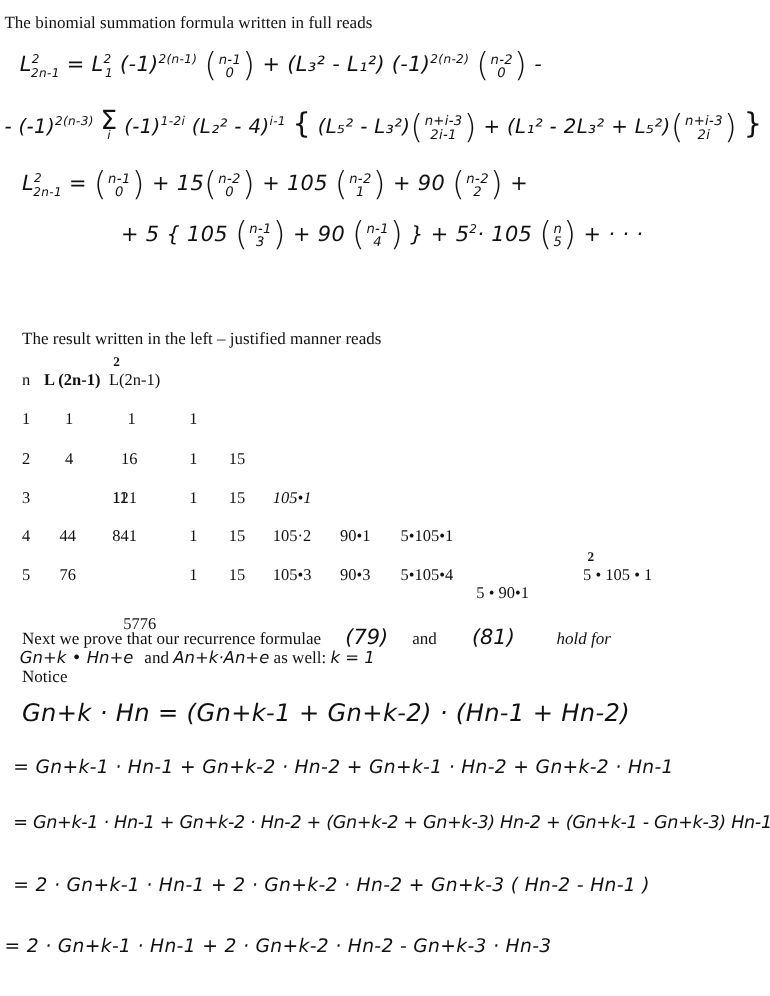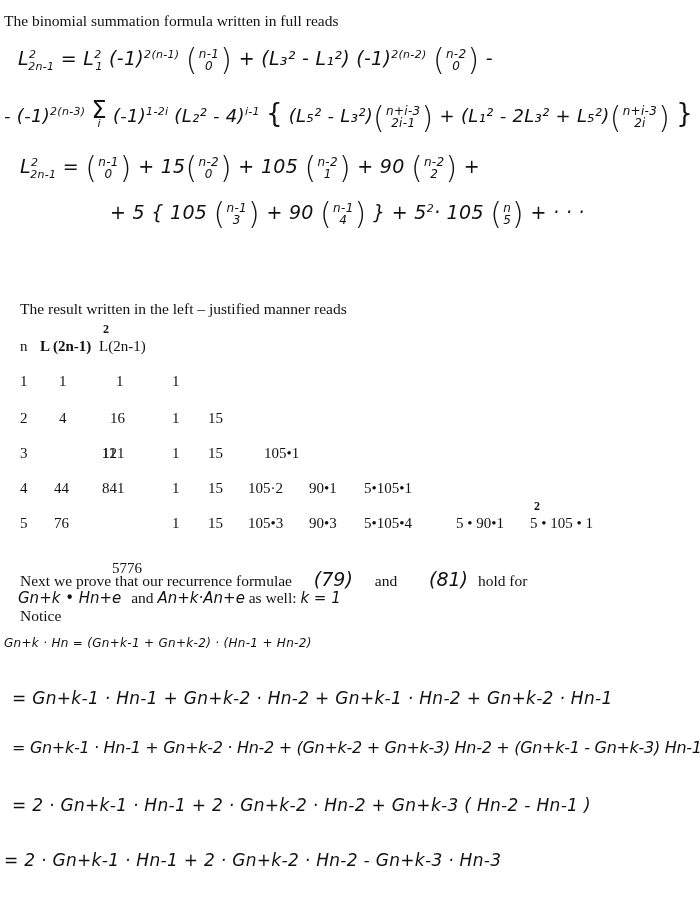--- a/index.html
+++ b/index.html
@@ -116,59 +116,59 @@
   <span class="cell" style="left:90px;">16</span>
   <span class="cell" style="left:152px;">1</span>
   <span class="cell" style="left:188px;">15</span>
 </div>
 <div class="row" style="top:445px;height:20px;width:660px;">
   <span class="cell" style="left:0px;">3</span>
   <span class="cell" style="left:34px;margin-left:48px;">11</span>
   <span class="cell" style="left:82px;">121</span>
   <span class="cell" style="left:152px;">1</span>
   <span class="cell" style="left:188px;">15</span>
-  <span class="cell" style="left:244px;">105•1</span>
+  <span class="cell" style="left:228px;font-style:italic;">105•1</span>
 </div>
 <div class="row" style="top:480px;height:20px;width:660px;">
   <span class="cell" style="left:0px;">4</span>
   <span class="cell" style="left:34px;">44</span>
   <span class="cell" style="left:82px;">841</span>
   <span class="cell" style="left:152px;">1</span>
   <span class="cell" style="left:188px;">15</span>
   <span class="cell" style="left:228px;">105·2</span>
   <span class="cell" style="left:289px;">90•1</span>
   <span class="cell" style="left:344px;">5•105•1</span>
 </div>
 <div class="row" style="top:515px;height:20px;width:660px;">
   <span class="cell" style="left:0px;">5</span>
   <span class="cell" style="left:34px;">76</span>
   <span class="cell" style="left:92px;margin-top:45px;">5776</span>
   <span class="cell" style="left:152px;">1</span>
   <span class="cell" style="left:188px;">15</span>
   <span class="cell" style="left:228px;">105•3</span>
   <span class="cell" style="left:289px;">90•3</span>
   <span class="cell" style="left:344px;">5•105•4</span>
-  <span class="cell" style="left:436px;">5 • 90•1</span>
+  <span class="cell" style="left:413px;margin-top:17px;">5 • 90•1</span>
   <span class="cell" style="left:510px;">5  •  105 • 1</span>
   <span class="cell" style="left:514px;top:-16px;font-size:12px;font-weight:bold;">2</span>
 </div>
 
 <div class="print" style="left:20px;top:568px;">
   <span>Next we prove that our recurrence formulae</span>
   <span class="big-hand" style="margin-left:18px;">(79)</span>
   <span style="margin-left:18px;">and</span>
   <span class="big-hand" style="margin-left:28px;font-style:italic;">(81)</span>
-  <span style="margin-left:6px;">hold for</span>
+  <span style="margin-left:34px;font-style:italic;">hold for</span>
 </div>
 <div class="print" style="left:18px;top:589px;">
   <span class="inline-hand">Gn+k • Hn+e</span>
   <span style="margin-left:6px;">and</span>
   <span class="inline-hand">An+k·An+e</span>
   <span>as well:</span>
   <span class="inline-hand">k = 1</span>
 </div>
 <div class="print" style="left:20px;top:607px;">Notice</div>
 
-<div class="hand" style="left:4px;top:636px;font-size:12px;">Gn+k · Hn = (Gn+k-1 + Gn+k-2) · (Hn-1 + Hn-2)</div>
+<div class="hand" style="left:20px;top:636px;font-size:22px;">Gn+k · Hn = (Gn+k-1 + Gn+k-2) · (Hn-1 + Hn-2)</div>
 <div class="hand" style="left:12px;top:688px;font-size:17px;">= Gn+k-1 · Hn-1 + Gn+k-2 · Hn-2 + Gn+k-1 · Hn-2 + Gn+k-2 · Hn-1</div>
 <div class="hand" style="left:12px;top:738px;font-size:16px;letter-spacing:-0.3px;">= Gn+k-1 · Hn-1 + Gn+k-2 · Hn-2 + (Gn+k-2 + Gn+k-3) Hn-2 + (Gn+k-1 - Gn+k-3) Hn-1</div>
 <div class="hand" style="left:12px;top:795px;font-size:17px;">= 2 · Gn+k-1 · Hn-1 + 2 · Gn+k-2 · Hn-2 + Gn+k-3 ( Hn-2 - Hn-1 )</div>
 <div class="hand" style="left:4px;top:850px;font-size:17px;">= 2 · Gn+k-1 · Hn-1 + 2 · Gn+k-2 · Hn-2 - Gn+k-3 · Hn-3</div>
 
 </body></html>

